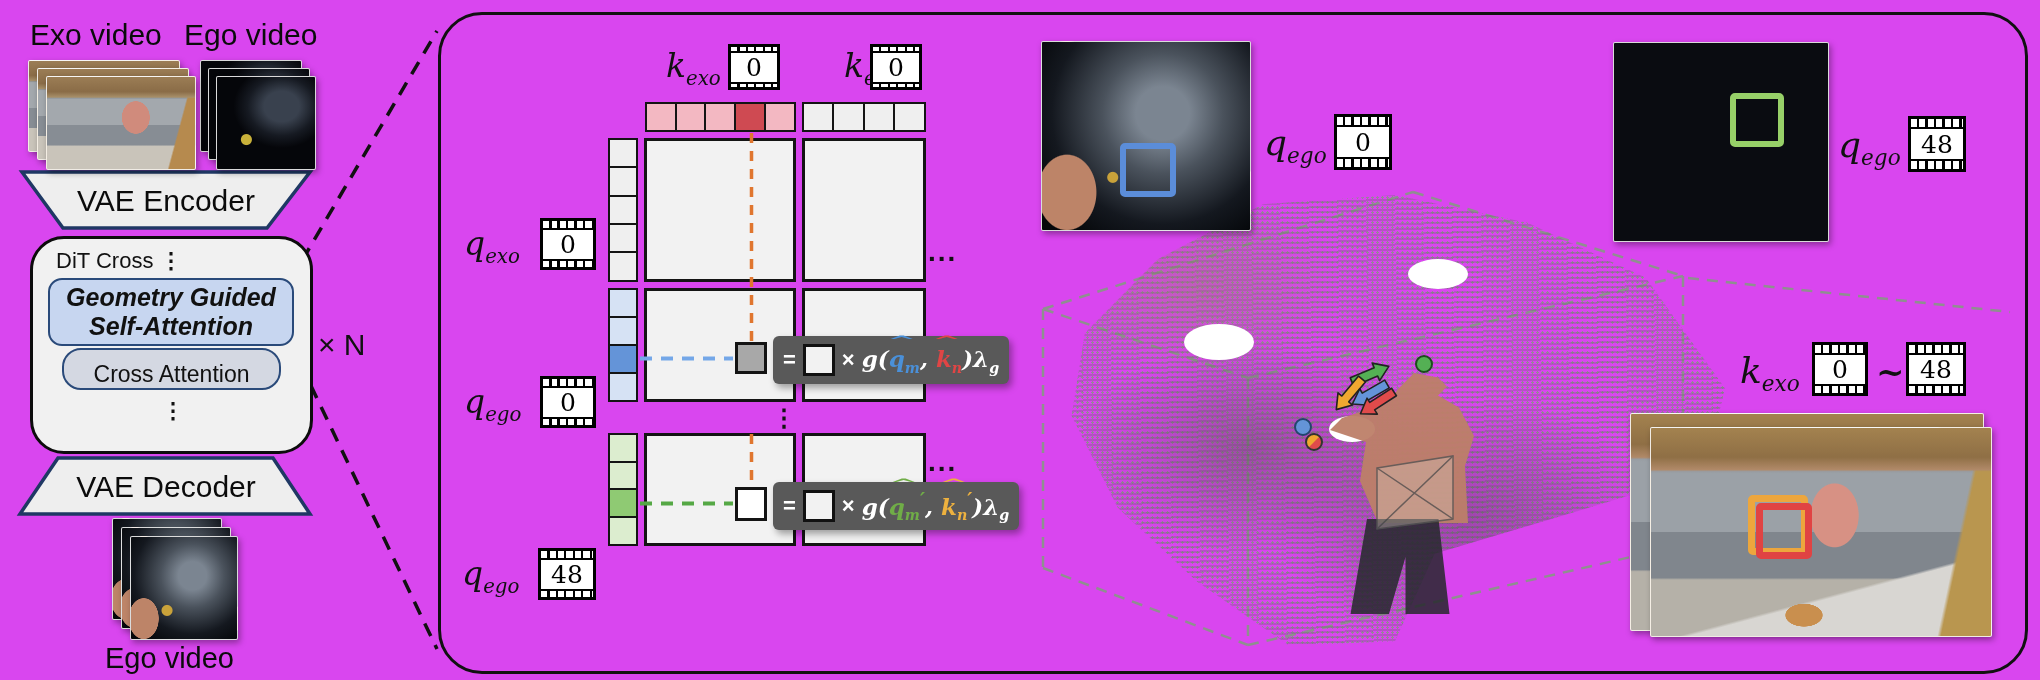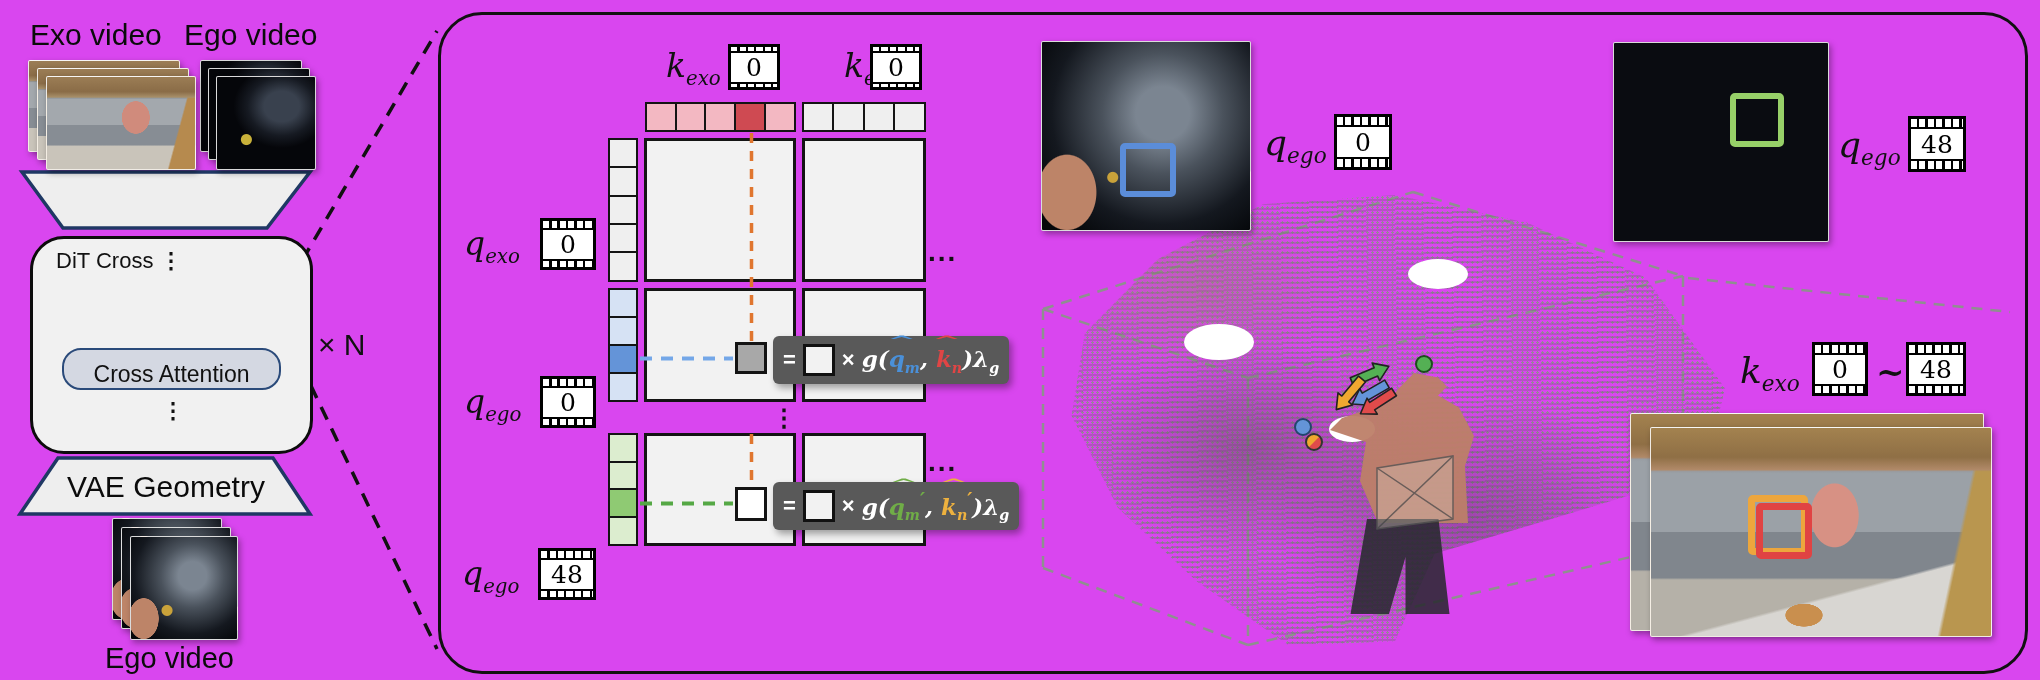--- a/index.html
+++ b/index.html
@@ -136,31 +136,36 @@
   <div class="abs biglabel z6" style="left:184px;top:18px;">Ego video</div>
 
   <div class="thumb t-exo z2" style="left:28px;top:60px;width:150px;height:90px;"></div>
   <div class="thumb t-exo z2" style="left:37px;top:68px;width:150px;height:90px;"></div>
   <div class="thumb t-exo z3" style="left:46px;top:76px;width:148px;height:92px;"></div>
 
   <div class="thumb t-prior z2" style="left:200px;top:60px;width:100px;height:90px;"></div>
   <div class="thumb t-prior z2" style="left:208px;top:68px;width:100px;height:90px;"></div>
   <div class="thumb t-prior z3" style="left:216px;top:76px;width:98px;height:92px;"></div>
 
+  <div class="abs trap-label z6" style="left:60px;top:184px;width:212px;">VAE Encoder</div>
 
   <div class="dit-block z2" style="left:30px;top:236px;width:277px;height:212px;"></div>
   <div class="abs z6" style="left:56px;top:248px;font-size:22px;">DiT Cross</div>
   <div class="abs vdots z6" style="left:160px;top:250px;">⋮</div>
 
+  <div class="ggsa z3" style="left:48px;top:278px;width:242px;height:64px;">
+    <span>Geometry Guided</span>
+    <span>Self-Attention</span>
+  </div>
   <div class="crossatt z3" style="left:62px;top:348px;width:215px;height:38px;align-items:flex-end;">
     <span>Cross Attention</span>
   </div>
   <div class="abs vdots z6" style="left:162px;top:400px;">⋮</div>
 
-  <div class="abs trap-label z6" style="left:60px;top:470px;width:212px;">VAE Geometry</div>
+  <div class="abs trap-label z6" style="left:60px;top:470px;width:212px;">VAE Decoder</div>
 
   <div class="thumb t-egodark z2" style="left:112px;top:518px;width:108px;height:100px;"></div>
   <div class="thumb t-egodark z2" style="left:121px;top:527px;width:108px;height:100px;"></div>
   <div class="thumb t-egodark z3" style="left:130px;top:536px;width:106px;height:102px;"></div>
   <div class="abs biglabel z6" style="left:105px;top:642px;width:145px;text-align:left;font-size:29px;">Ego video</div>
 
   <div class="abs z6" style="left:318px;top:328px;font-size:30px;">× N</div>
 
   <div class="panel z2" style="left:438px;top:12px;width:1584px;height:656px;"></div>
 

